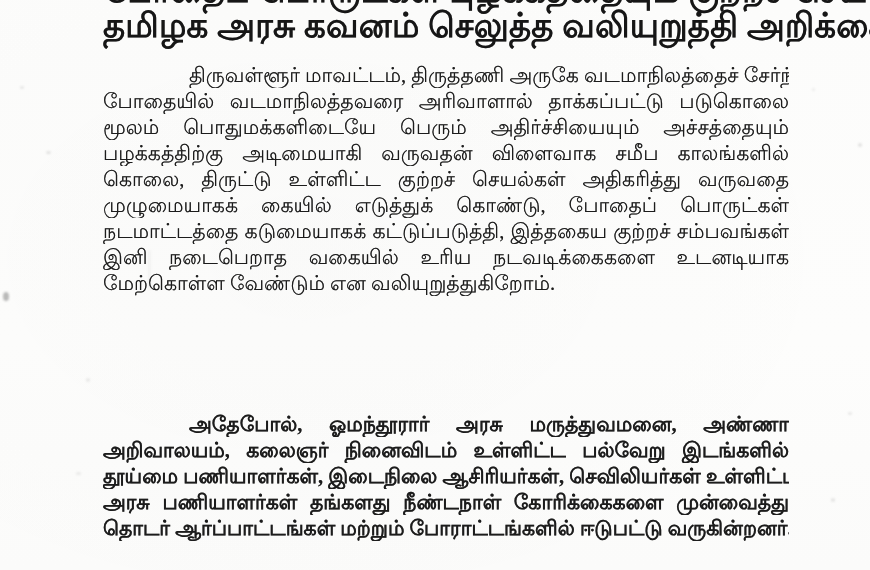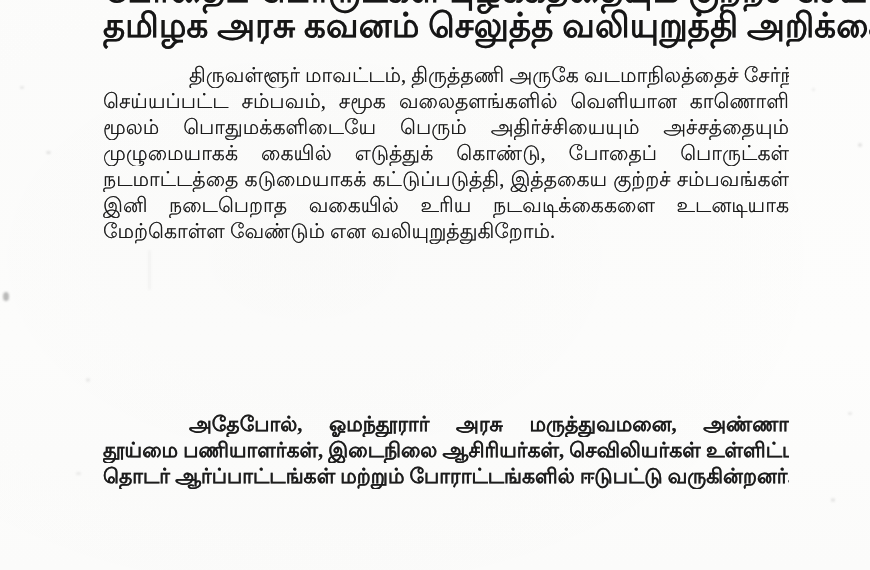--- a/index.html
+++ b/index.html
@@ -68,31 +68,35 @@
 <div class="page">
 
   <div class="column">
 
     <div class="heading-line heading-clipped">போதைப் பொருட்கள் புழக்கத்தையும் குற்றச் செயல்களையும் ஒழிக்க</div>
 
     <div class="heading-line heading-main">தமிழக அரசு கவனம் செலுத்த வலியுறுத்தி அறிக்கை</div>
 
     <div class="para para-1">
       <div class="line indent">திருவள்ளூர் மாவட்டம், திருத்தணி அருகே வடமாநிலத்தைச் சேர்ந்த</div>
-      <div class="line">செய்யப்பட்ட சம்பவம், சமூக வலைதளங்களில் வெளியான காணொளி</div>
+      <div class="line">போதையில் வடமாநிலத்தவரை அரிவாளால் தாக்கப்பட்டு படுகொலை</div>
       <div class="line">மூலம் பொதுமக்களிடையே பெரும் அதிர்ச்சியையும் அச்சத்தையும்</div>
+      <div class="line">பழக்கத்திற்கு அடிமையாகி வருவதன் விளைவாக சமீப காலங்களில்</div>
+      <div class="line">கொலை, திருட்டு உள்ளிட்ட குற்றச் செயல்கள் அதிகரித்து வருவதை</div>
       <div class="line">முழுமையாகக் கையில் எடுத்துக் கொண்டு, போதைப் பொருட்கள்</div>
       <div class="line">நடமாட்டத்தை கடுமையாகக் கட்டுப்படுத்தி, இத்தகைய குற்றச் சம்பவங்கள்</div>
       <div class="line">இனி நடைபெறாத வகையில் உரிய நடவடிக்கைகளை உடனடியாக</div>
       <div class="line no-justify">மேற்கொள்ள வேண்டும் என வலியுறுத்துகிறோம்.</div>
     </div>
 
     <div class="para para-2">
       <div class="line indent">அதேபோல், ஓமந்தூரார் அரசு மருத்துவமனை, அண்ணா</div>
+      <div class="line">அறிவாலயம், கலைஞர் நினைவிடம் உள்ளிட்ட பல்வேறு இடங்களில்</div>
       <div class="line">தூய்மை பணியாளர்கள், இடைநிலை ஆசிரியர்கள், செவிலியர்கள் உள்ளிட்ட</div>
+      <div class="line">அரசு பணியாளர்கள் தங்களது நீண்டநாள் கோரிக்கைகளை முன்வைத்து</div>
       <div class="line">தொடர் ஆர்ப்பாட்டங்கள் மற்றும் போராட்டங்களில் ஈடுபட்டு வருகின்றனர்.</div>
     </div>
 
   </div>
 
   <div class="speck s1"></div>
   <div class="speck s2"></div>
   <div class="speck s3"></div>
   <div class="speck s4"></div>
   <div class="speck s5"></div>

